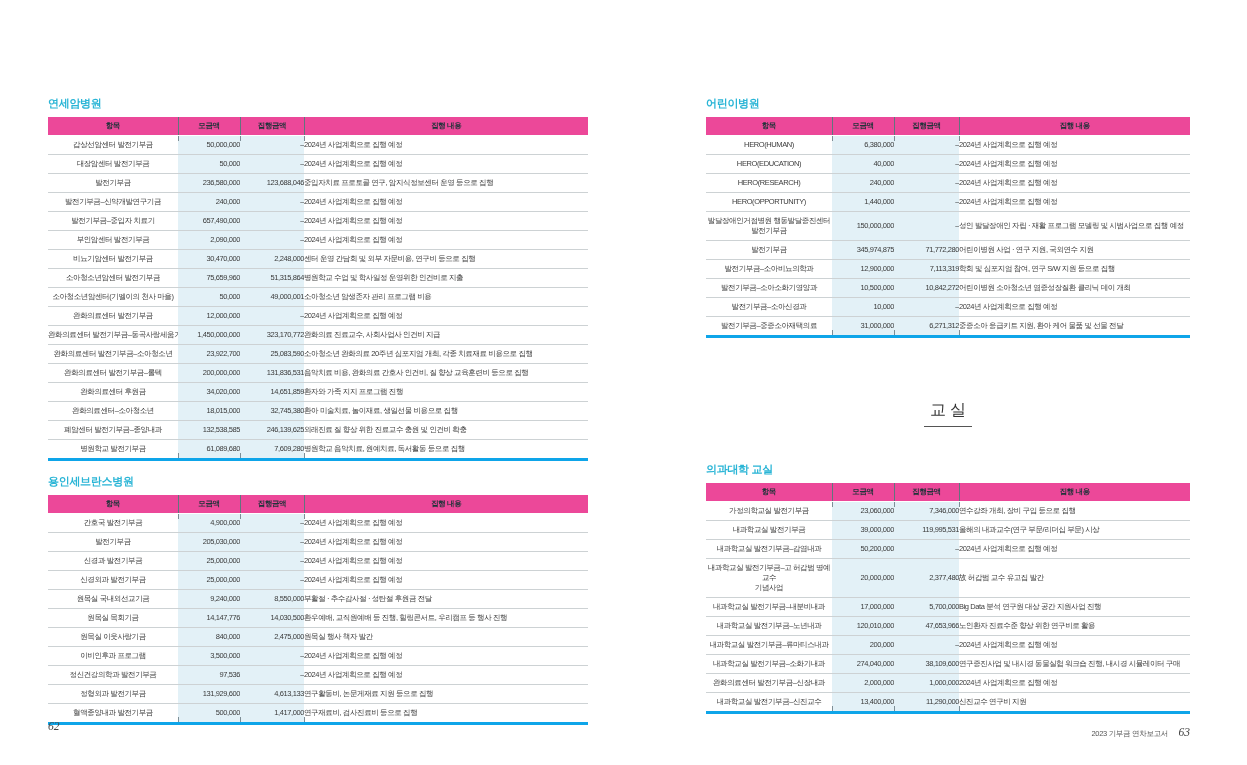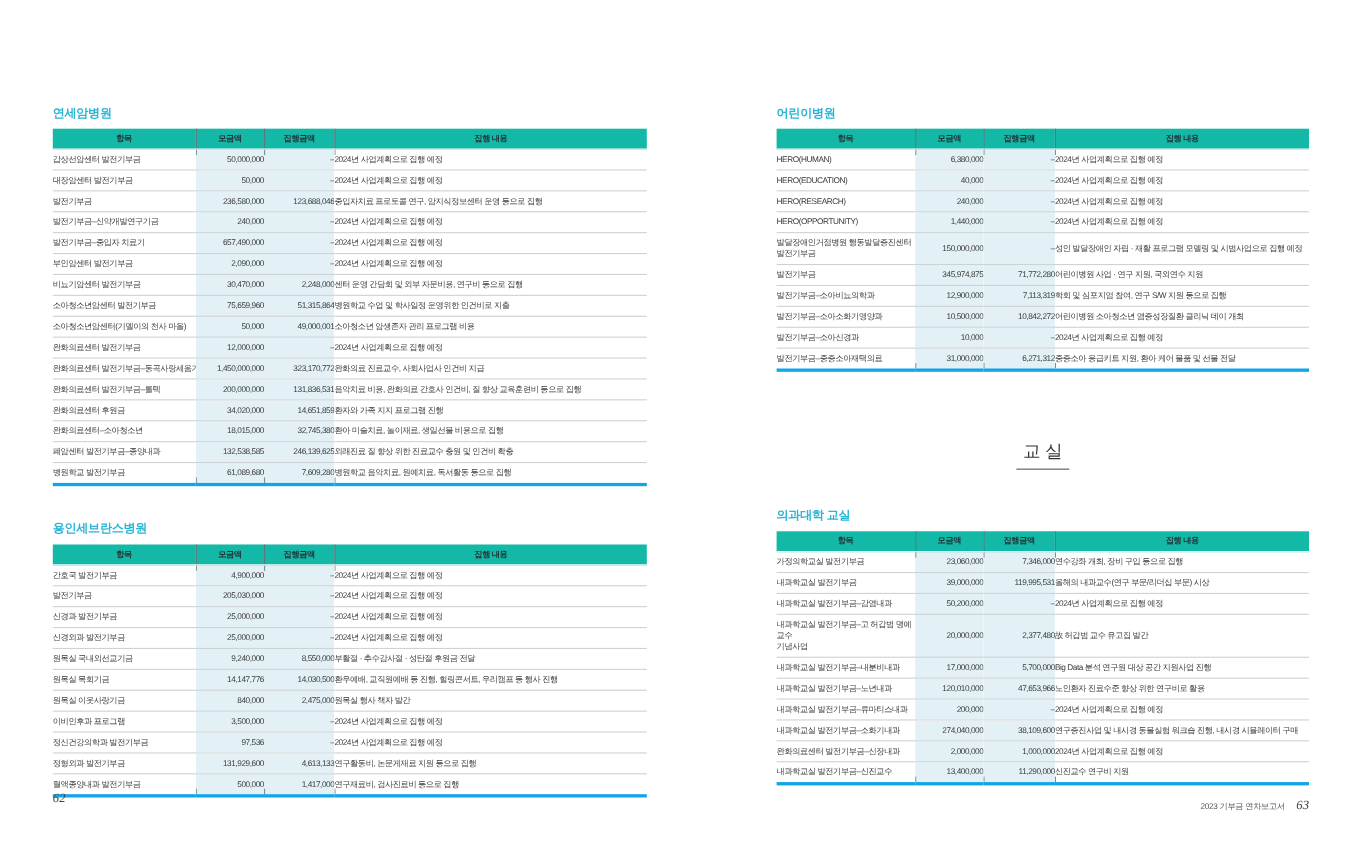--- a/index.html
+++ b/index.html
@@ -19,39 +19,39 @@
     margin:0 0 7px 0;
     font-size:11px;line-height:13px;font-weight:bold;
     color:#2ab5d6;letter-spacing:-0.3px;
   }
 
   table.donation{
     width:100%;border-collapse:collapse;table-layout:fixed;
     font-size:7.5px;line-height:10px;letter-spacing:-0.4px;
   }
   table.donation th{
-    background:#14b8a6;color:#21333a;font-weight:bold;
+    background:#ec4899;color:#21333a;font-weight:bold;
     height:18px;padding:0;text-align:center;
     border-bottom:1px solid #ffffff;
   }
   table.donation thead th + th{border-left:1px solid #60757e;}
   table.donation td{
     padding:4px 0;vertical-align:middle;
     border-bottom:1px solid #cdd2d4;
     overflow:hidden;position:relative;
   }
   table.donation tbody tr:last-child td{border-bottom:3px solid #0ea5e9;}
   
   table.donation tbody tr:first-child td + td::before{
     content:"";position:absolute;left:0;top:0;width:1px;height:5px;background:#7d8e96;
   }
   table.donation tbody tr:last-child td + td::after{
     content:"";position:absolute;left:0;bottom:0;width:1px;height:5px;background:#7d8e96;
   }
-  td.c-item{white-space:nowrap;text-align:left;}
+  td.c-item{white-space:nowrap;text-align:center;}
   td.c-item.multiline{white-space:pre-line;margin-left:16px;}
   td.c-amt{white-space:nowrap;text-align:right;padding-right:12px;}
   td.c-desc{white-space:nowrap;text-align:left;padding-left:13px;}
   col.tint{background:#e3f1f7;}
 
   .page-left  col.g-item{width:130px;}
   .page-left  col.g-amt1{width:62px;}
   .page-left  col.g-amt2{width:64px;}
   .page-right col.g-item{width:126px;}
   .page-right col.g-amt1{width:62px;}
@@ -170,20 +170,26 @@
             <td class="c-item">완화의료센터 발전기부금</td>
             <td class="c-amt">12,000,000</td>
             <td class="c-amt">–</td>
             <td class="c-desc">2024년 사업계획으로 집행 예정</td>
           </tr>
           <tr>
             <td class="c-item">완화의료센터 발전기부금–동곡사랑세움기금</td>
             <td class="c-amt">1,450,000,000</td>
             <td class="c-amt">323,170,772</td>
             <td class="c-desc">완화의료 진료교수, 사회사업사 인건비 지급</td>
+          </tr>
+          <tr>
+            <td class="c-item">완화의료센터 발전기부금–소아청소년</td>
+            <td class="c-amt">23,922,700</td>
+            <td class="c-amt">25,083,590</td>
+            <td class="c-desc">소아청소년 완화의료 20주년 심포지엄 개최, 각종 치료재료 비용으로 집행</td>
           </tr>
           <tr>
             <td class="c-item">완화의료센터 발전기부금–롤텍</td>
             <td class="c-amt">200,000,000</td>
             <td class="c-amt">131,836,531</td>
             <td class="c-desc">음악치료 비용, 완화의료 간호사 인건비, 질 향상 교육훈련비 등으로 집행</td>
           </tr>
           <tr>
             <td class="c-item">완화의료센터 후원금</td>
             <td class="c-amt">34,020,000</td>

